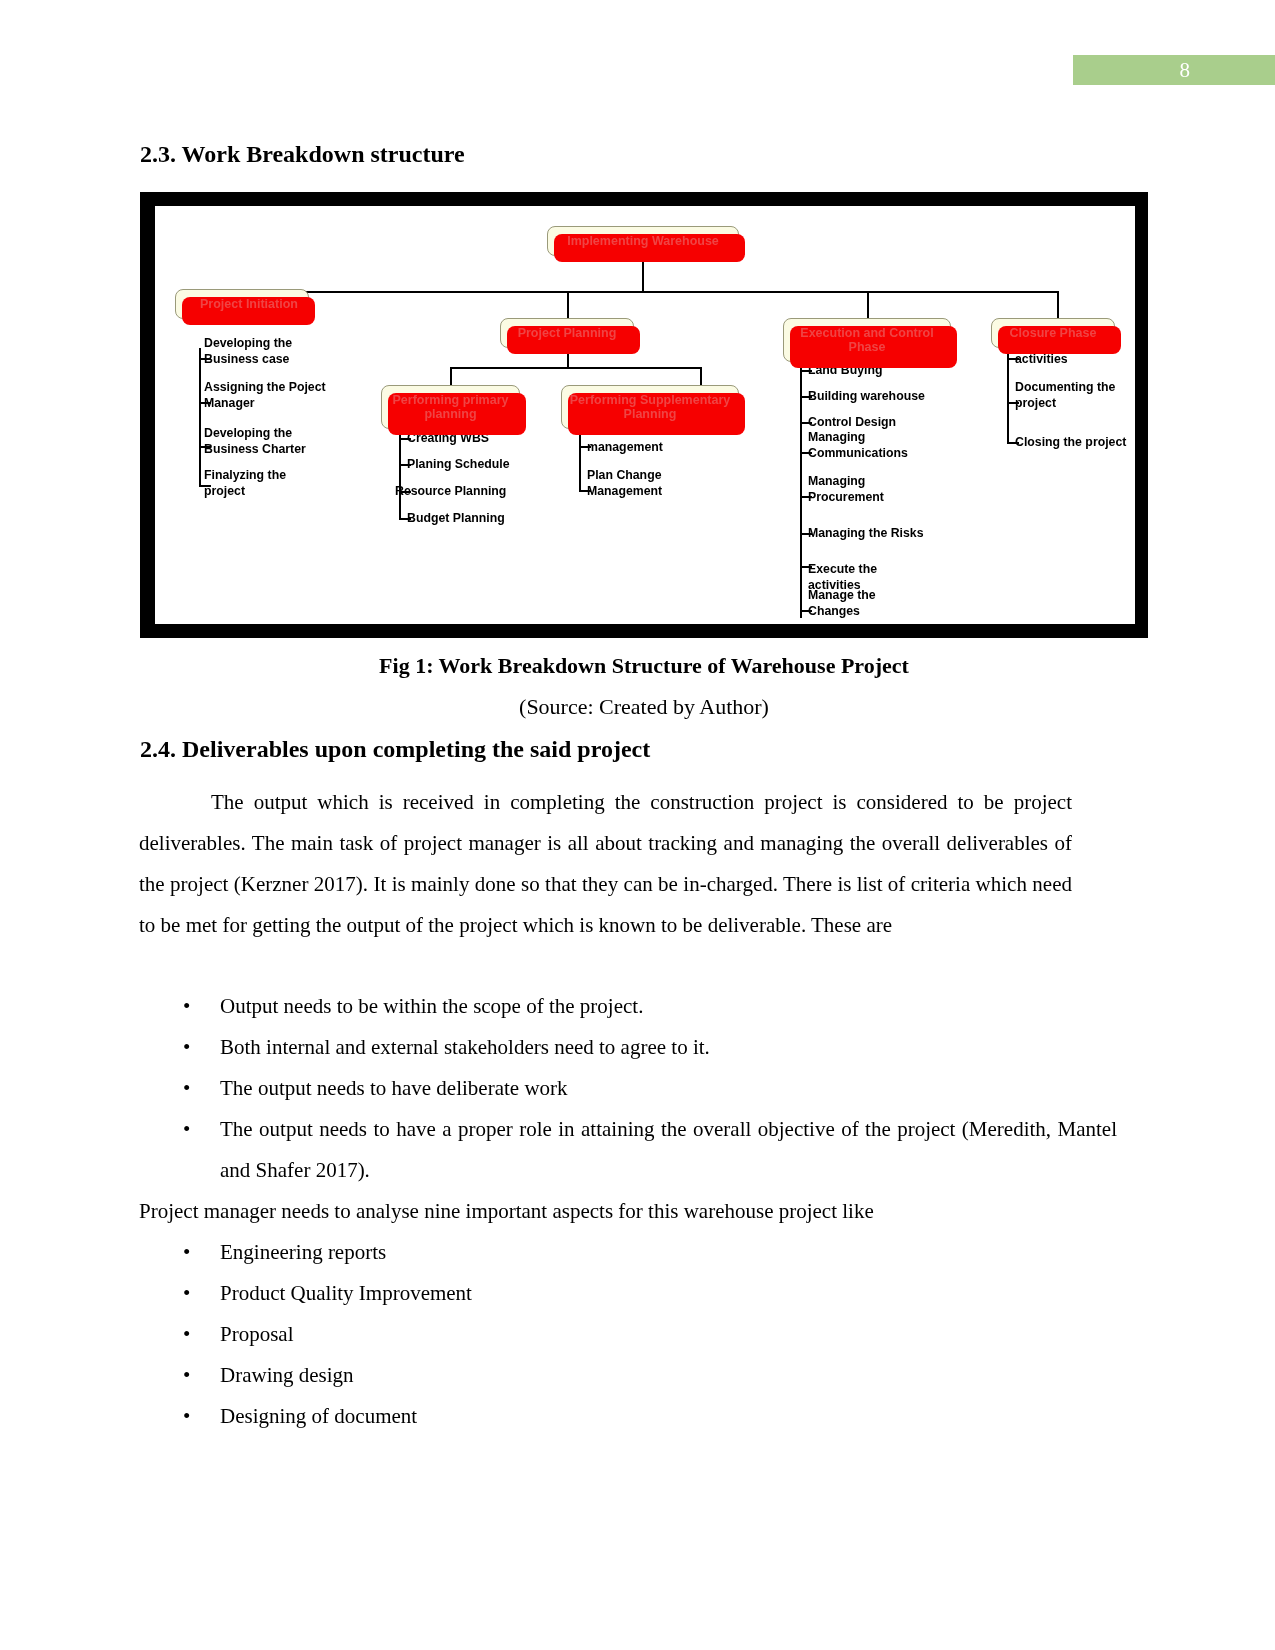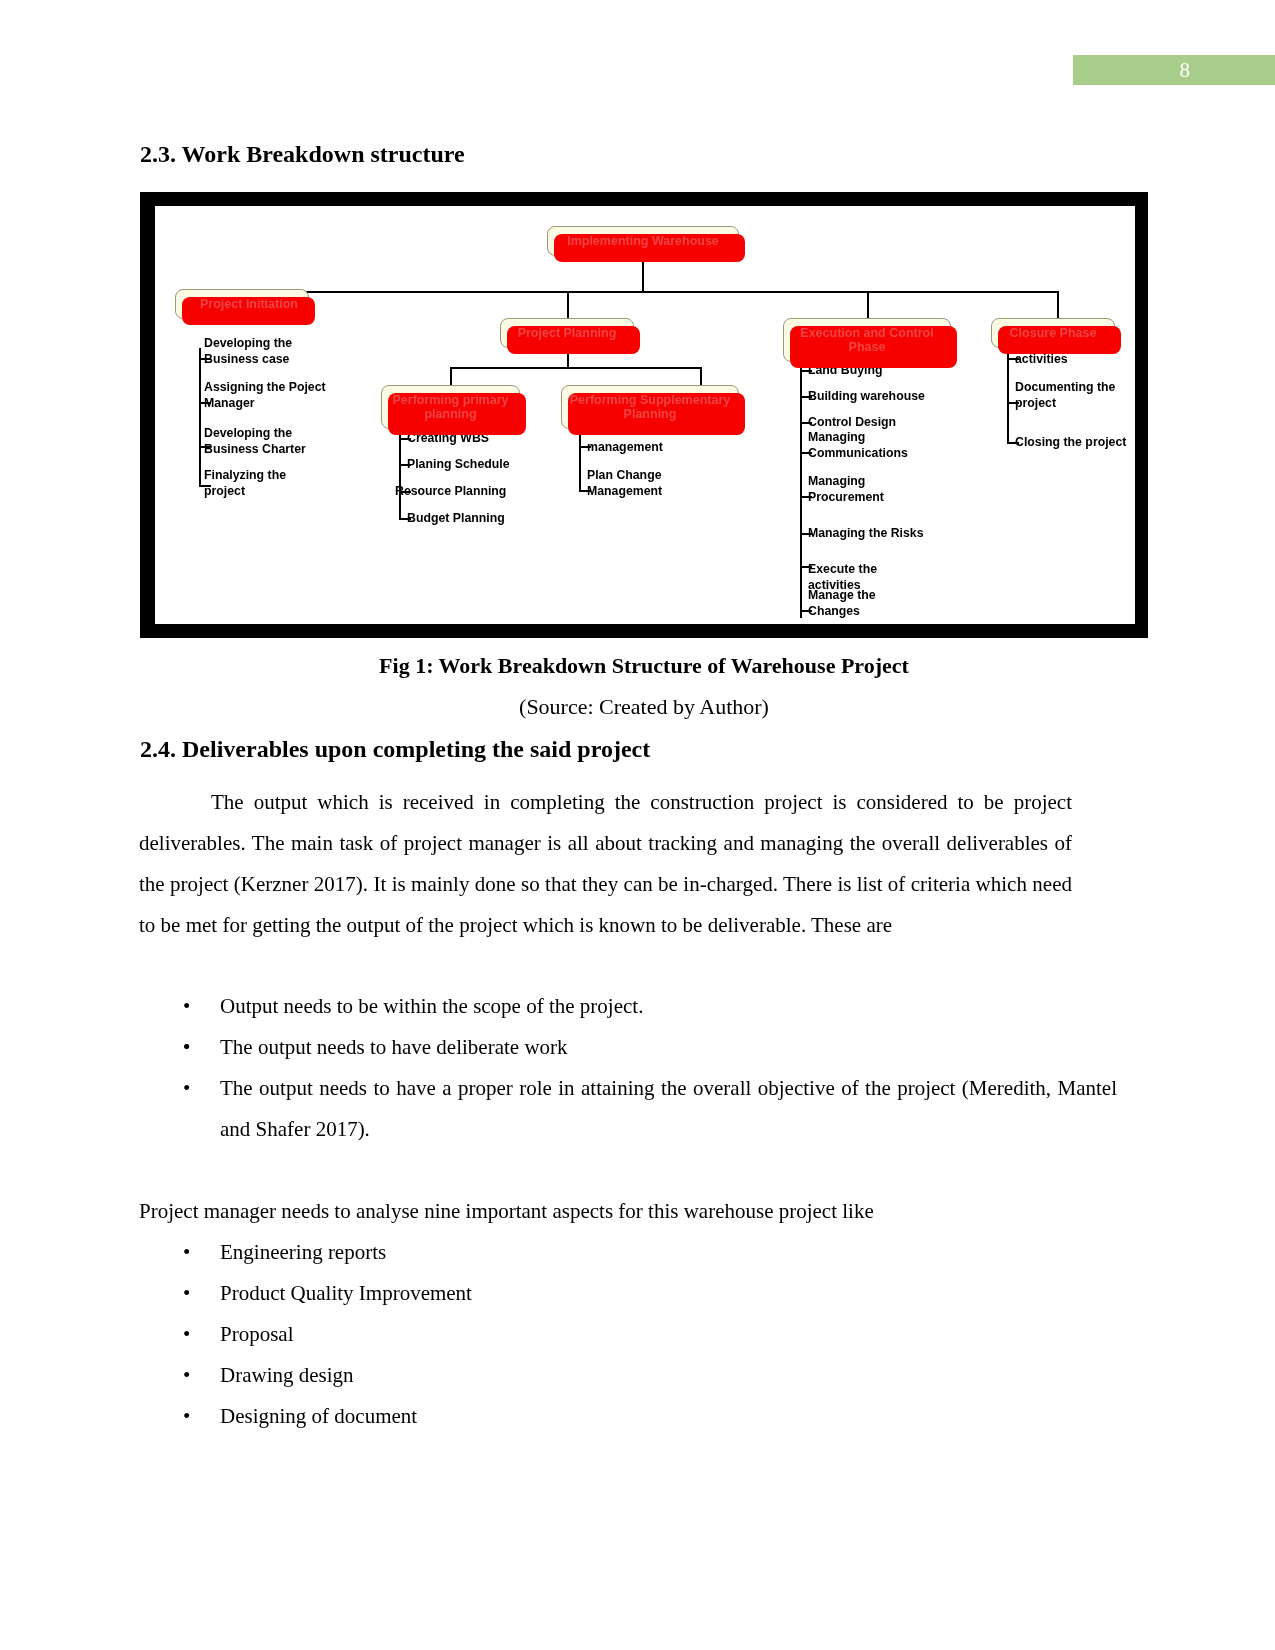--- a/index.html
+++ b/index.html
@@ -326,20 +326,21 @@
 
 <div id="body-para">The output which is received in completing the construction project is considered to be project deliverables. The main task of project manager is all about tracking and managing the overall deliverables of the project (Kerzner 2017). It is mainly done so that they can be in-charged. There is list of criteria which need to be met for getting the output of the project which is known to be deliverable. These are</div>
 
 <ul class="bullet-list" id="criteria-list">
   <li class="no-justify">
     <span class="bullet-dot">•</span>
     <span>Output needs to be within the scope of the project.</span>
   </li>
   <li class="no-justify">
     <span class="bullet-dot">•</span>
+    <span>Both internal and external stakeholders need to agree to it.</span>
   </li>
   <li class="no-justify">
     <span class="bullet-dot">•</span>
     <span>The output needs to have deliberate work</span>
   </li>
   <li class="wrap-item" style="width:897px;">
     <span class="bullet-dot">•</span>
     <span>The output needs to have a proper role in attaining the overall objective of the project (Meredith, Mantel and Shafer 2017).</span>
   </li>
 </ul>

